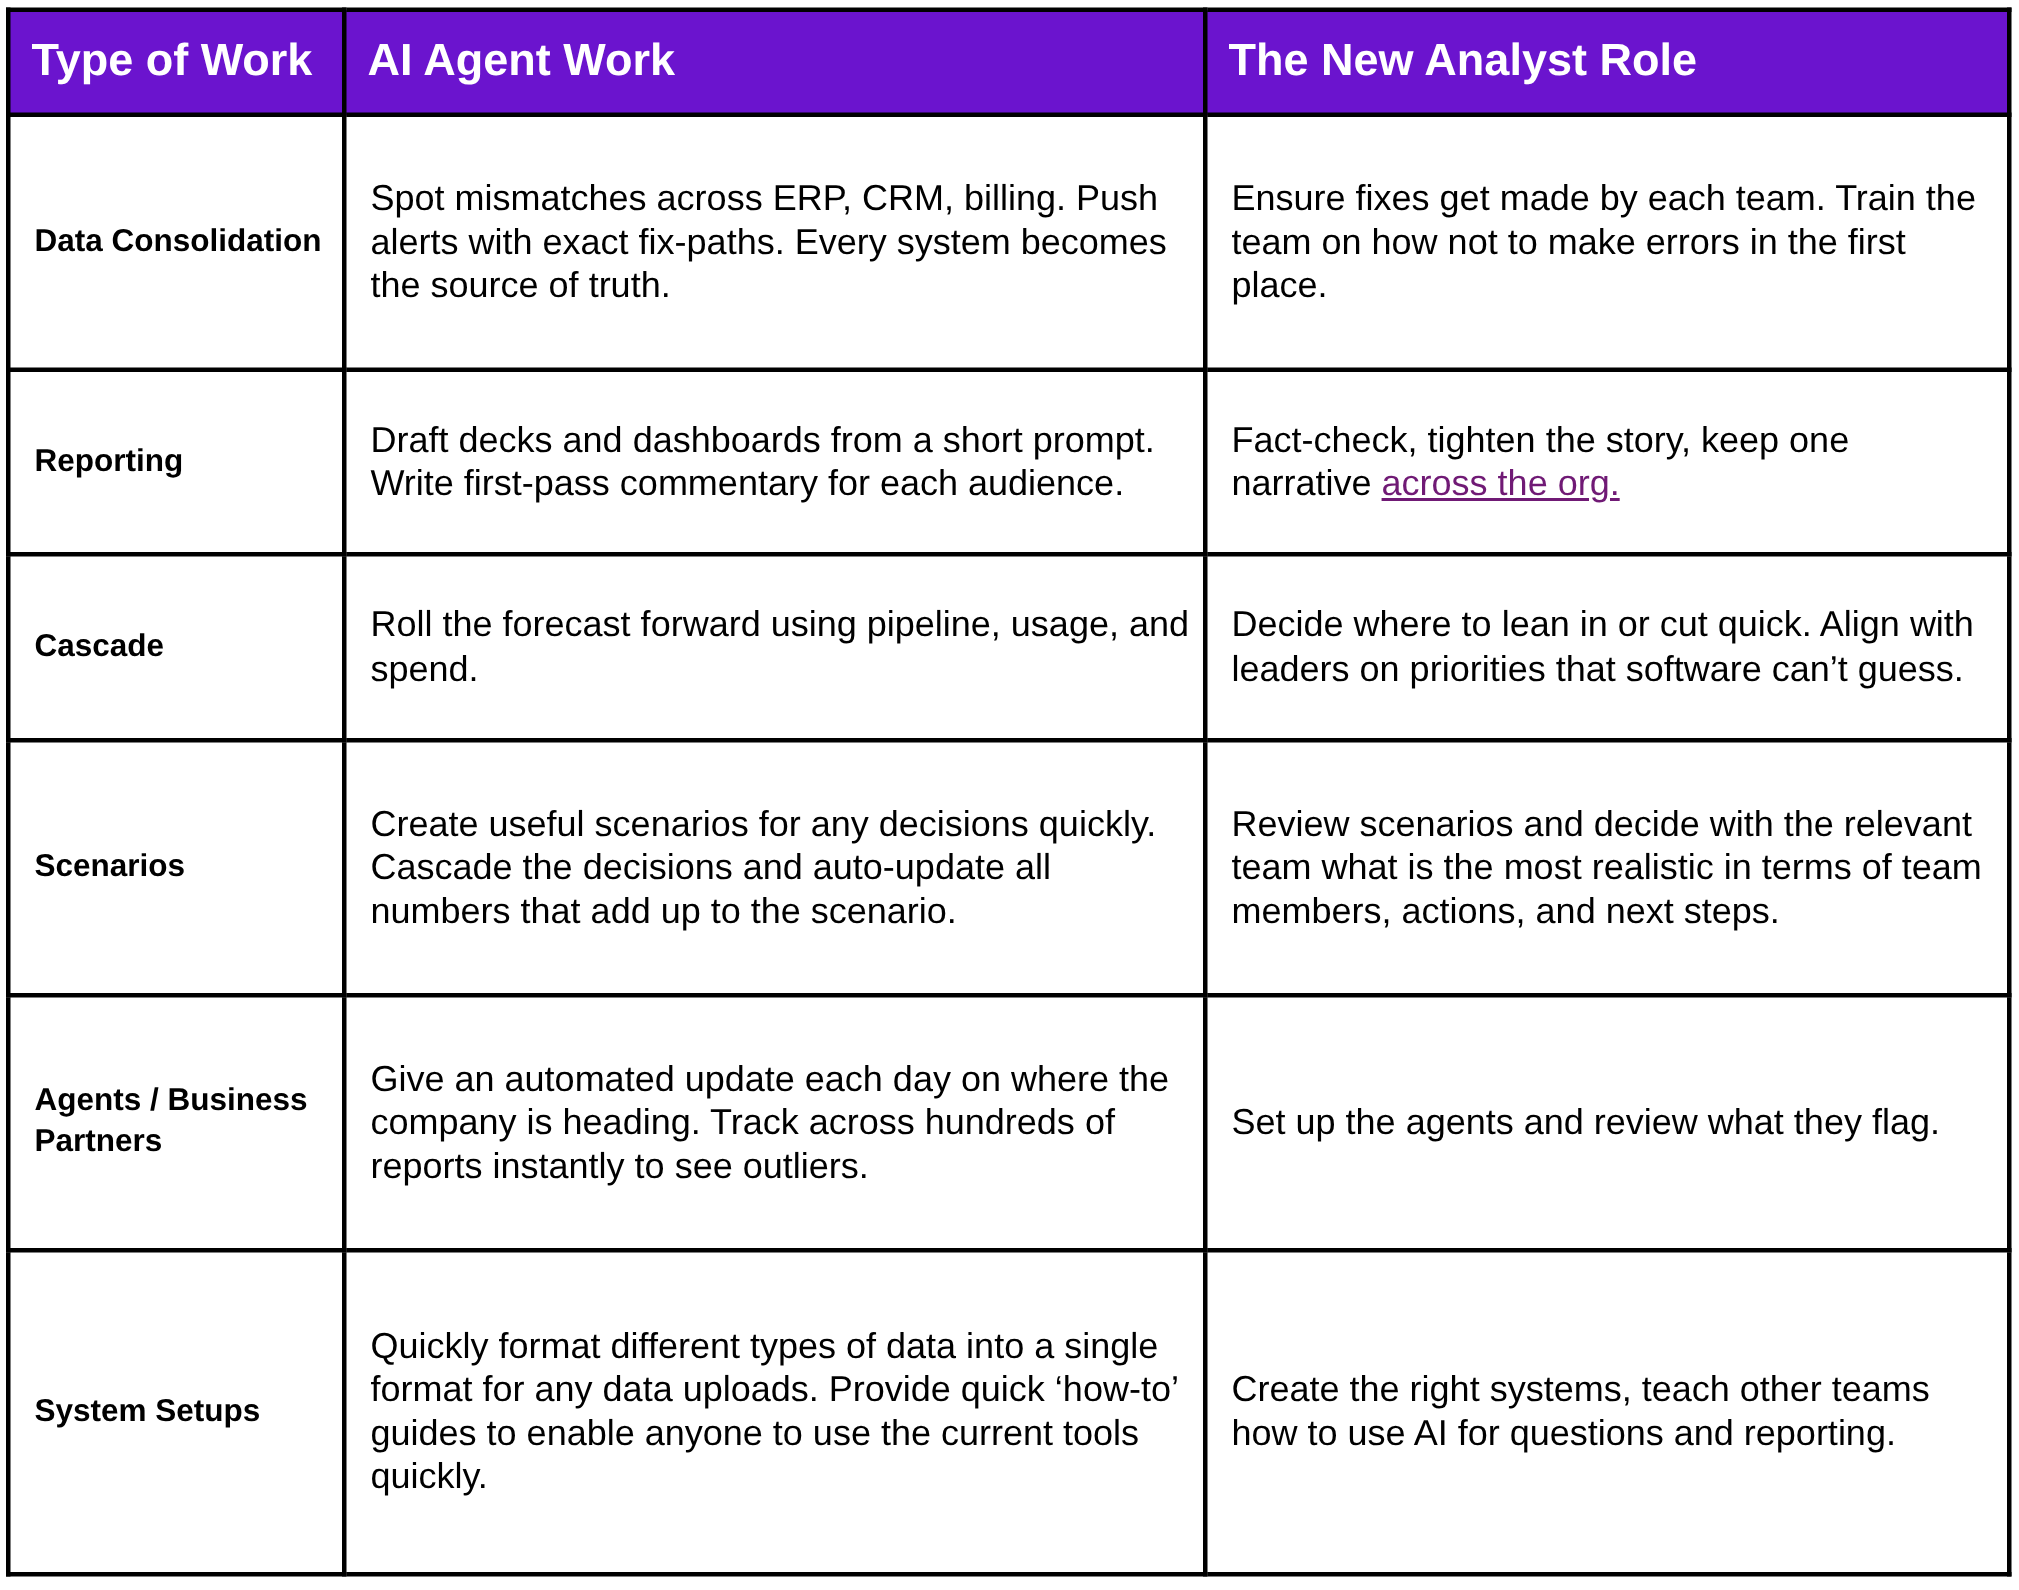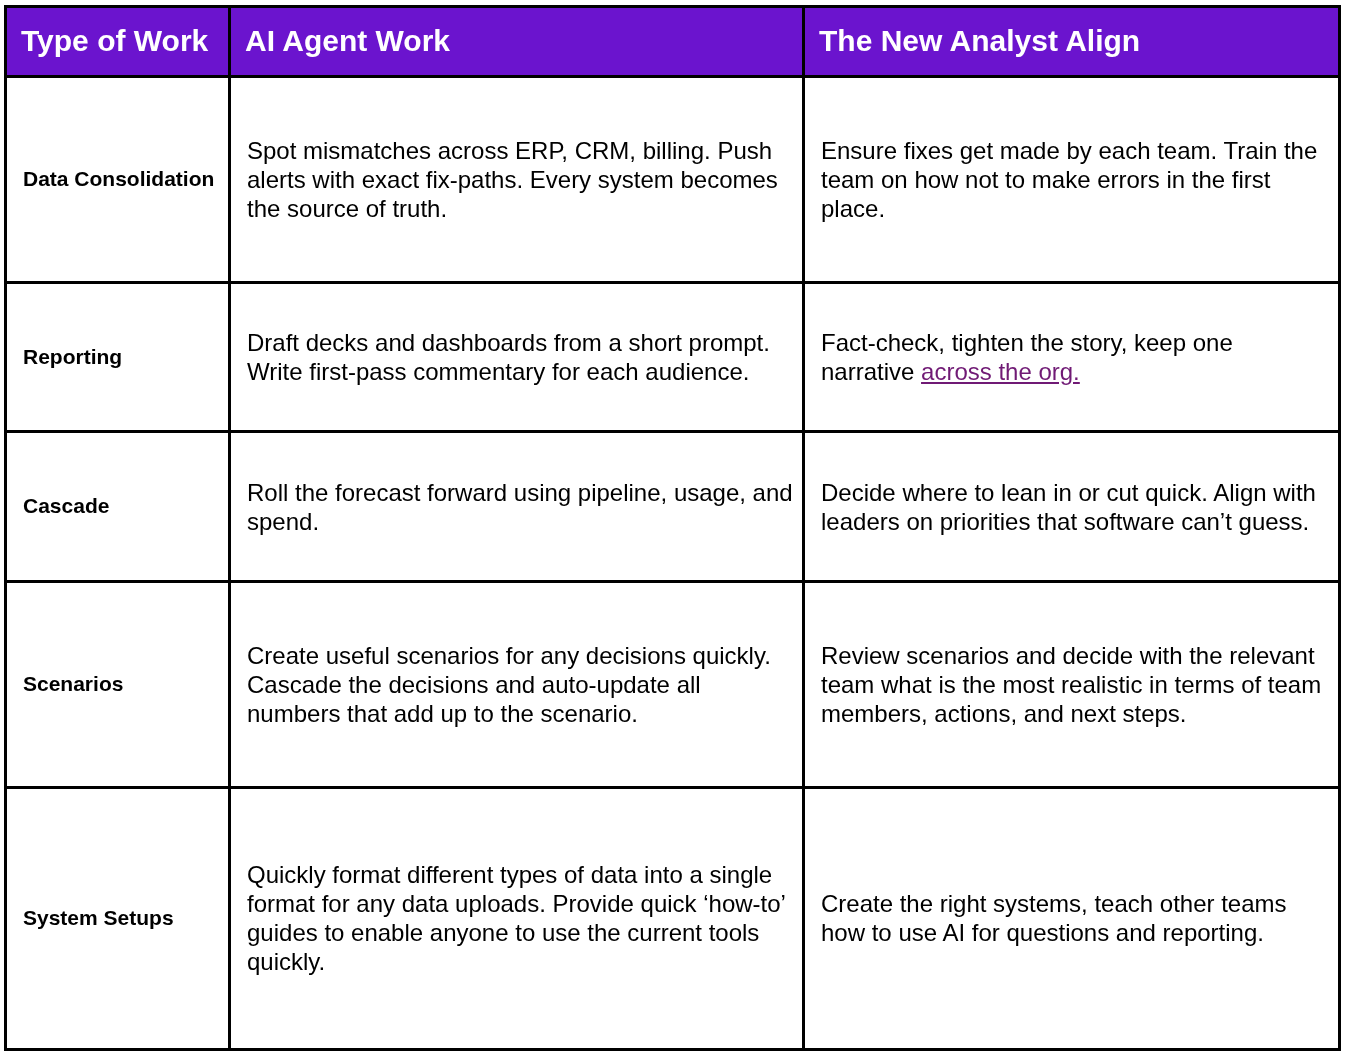--- a/index.html
+++ b/index.html
@@ -87,21 +87,21 @@
   <table class="work-table">
     <colgroup>
       <col class="c1">
       <col class="c2">
       <col class="c3">
     </colgroup>
     <thead>
       <tr>
         <th>Type of Work</th>
         <th>AI Agent Work</th>
-        <th>The New Analyst Align</th>
+        <th>The New Analyst Role</th>
       </tr>
     </thead>
     <tbody>
 
       <tr>
         <td class="type-cell">Data Consolidation</td>
         <td class="agent-cell">Spot mismatches across ERP, CRM, billing. Push alerts with exact fix-paths. Every system becomes the source of truth.</td>
         <td class="role-cell">Ensure fixes get made by each team. Train the team on how not to make errors in the first place.</td>
       </tr>
 
@@ -116,20 +116,25 @@
         <td class="agent-cell">Roll the forecast forward using pipeline, usage, and spend.</td>
         <td class="role-cell">Decide where to lean in or cut quick. Align with leaders on priorities that software can’t guess.</td>
       </tr>
 
       <tr>
         <td class="type-cell">Scenarios</td>
         <td class="agent-cell">Create useful scenarios for any decisions quickly. Cascade the decisions and auto-update all numbers that add up to the scenario.</td>
         <td class="role-cell">Review scenarios and decide with the relevant team what is the most realistic in terms of team members, actions, and next steps.</td>
       </tr>
 
+      <tr>
+        <td class="type-cell">Agents / Business Partners</td>
+        <td class="agent-cell">Give an automated update each day on where the company is heading. Track across hundreds of reports instantly to see outliers.</td>
+        <td class="role-cell">Set up the agents and review what they flag.</td>
+      </tr>
 
       <tr>
         <td class="type-cell">System Setups</td>
         <td class="agent-cell">Quickly format different types of data into a single format for any data uploads. Provide quick ‘how-to’ guides to enable anyone to use the current tools quickly.</td>
         <td class="role-cell">Create the right systems, teach other teams how to use AI for questions and reporting.</td>
       </tr>
 
     </tbody>
   </table>
 </div>

